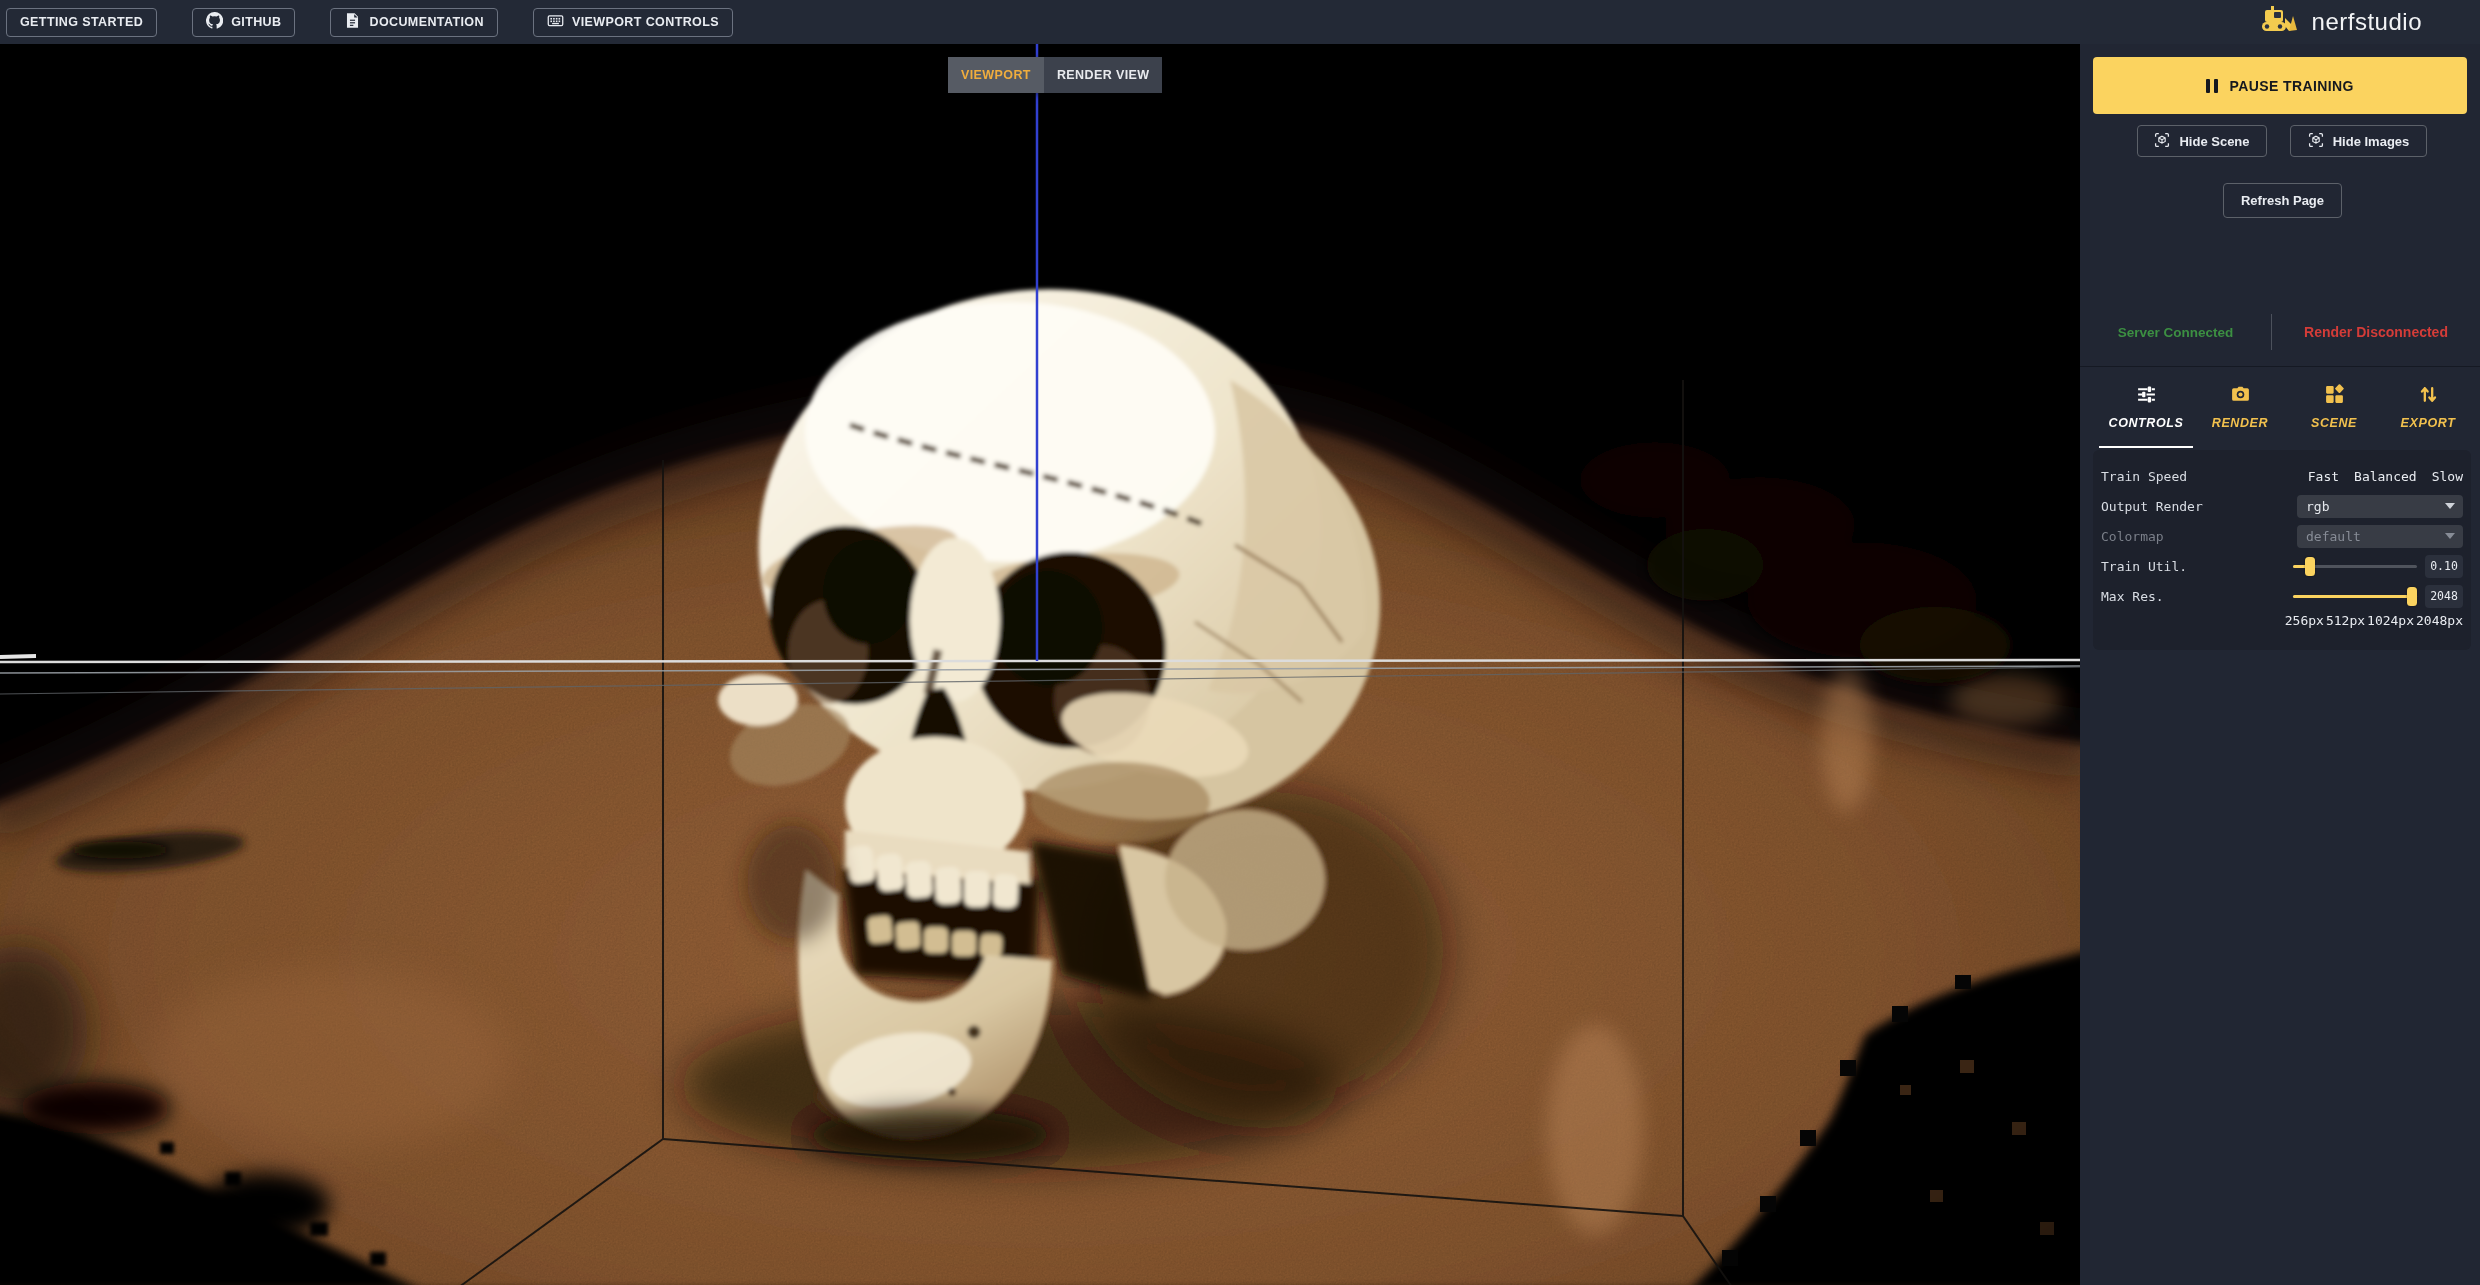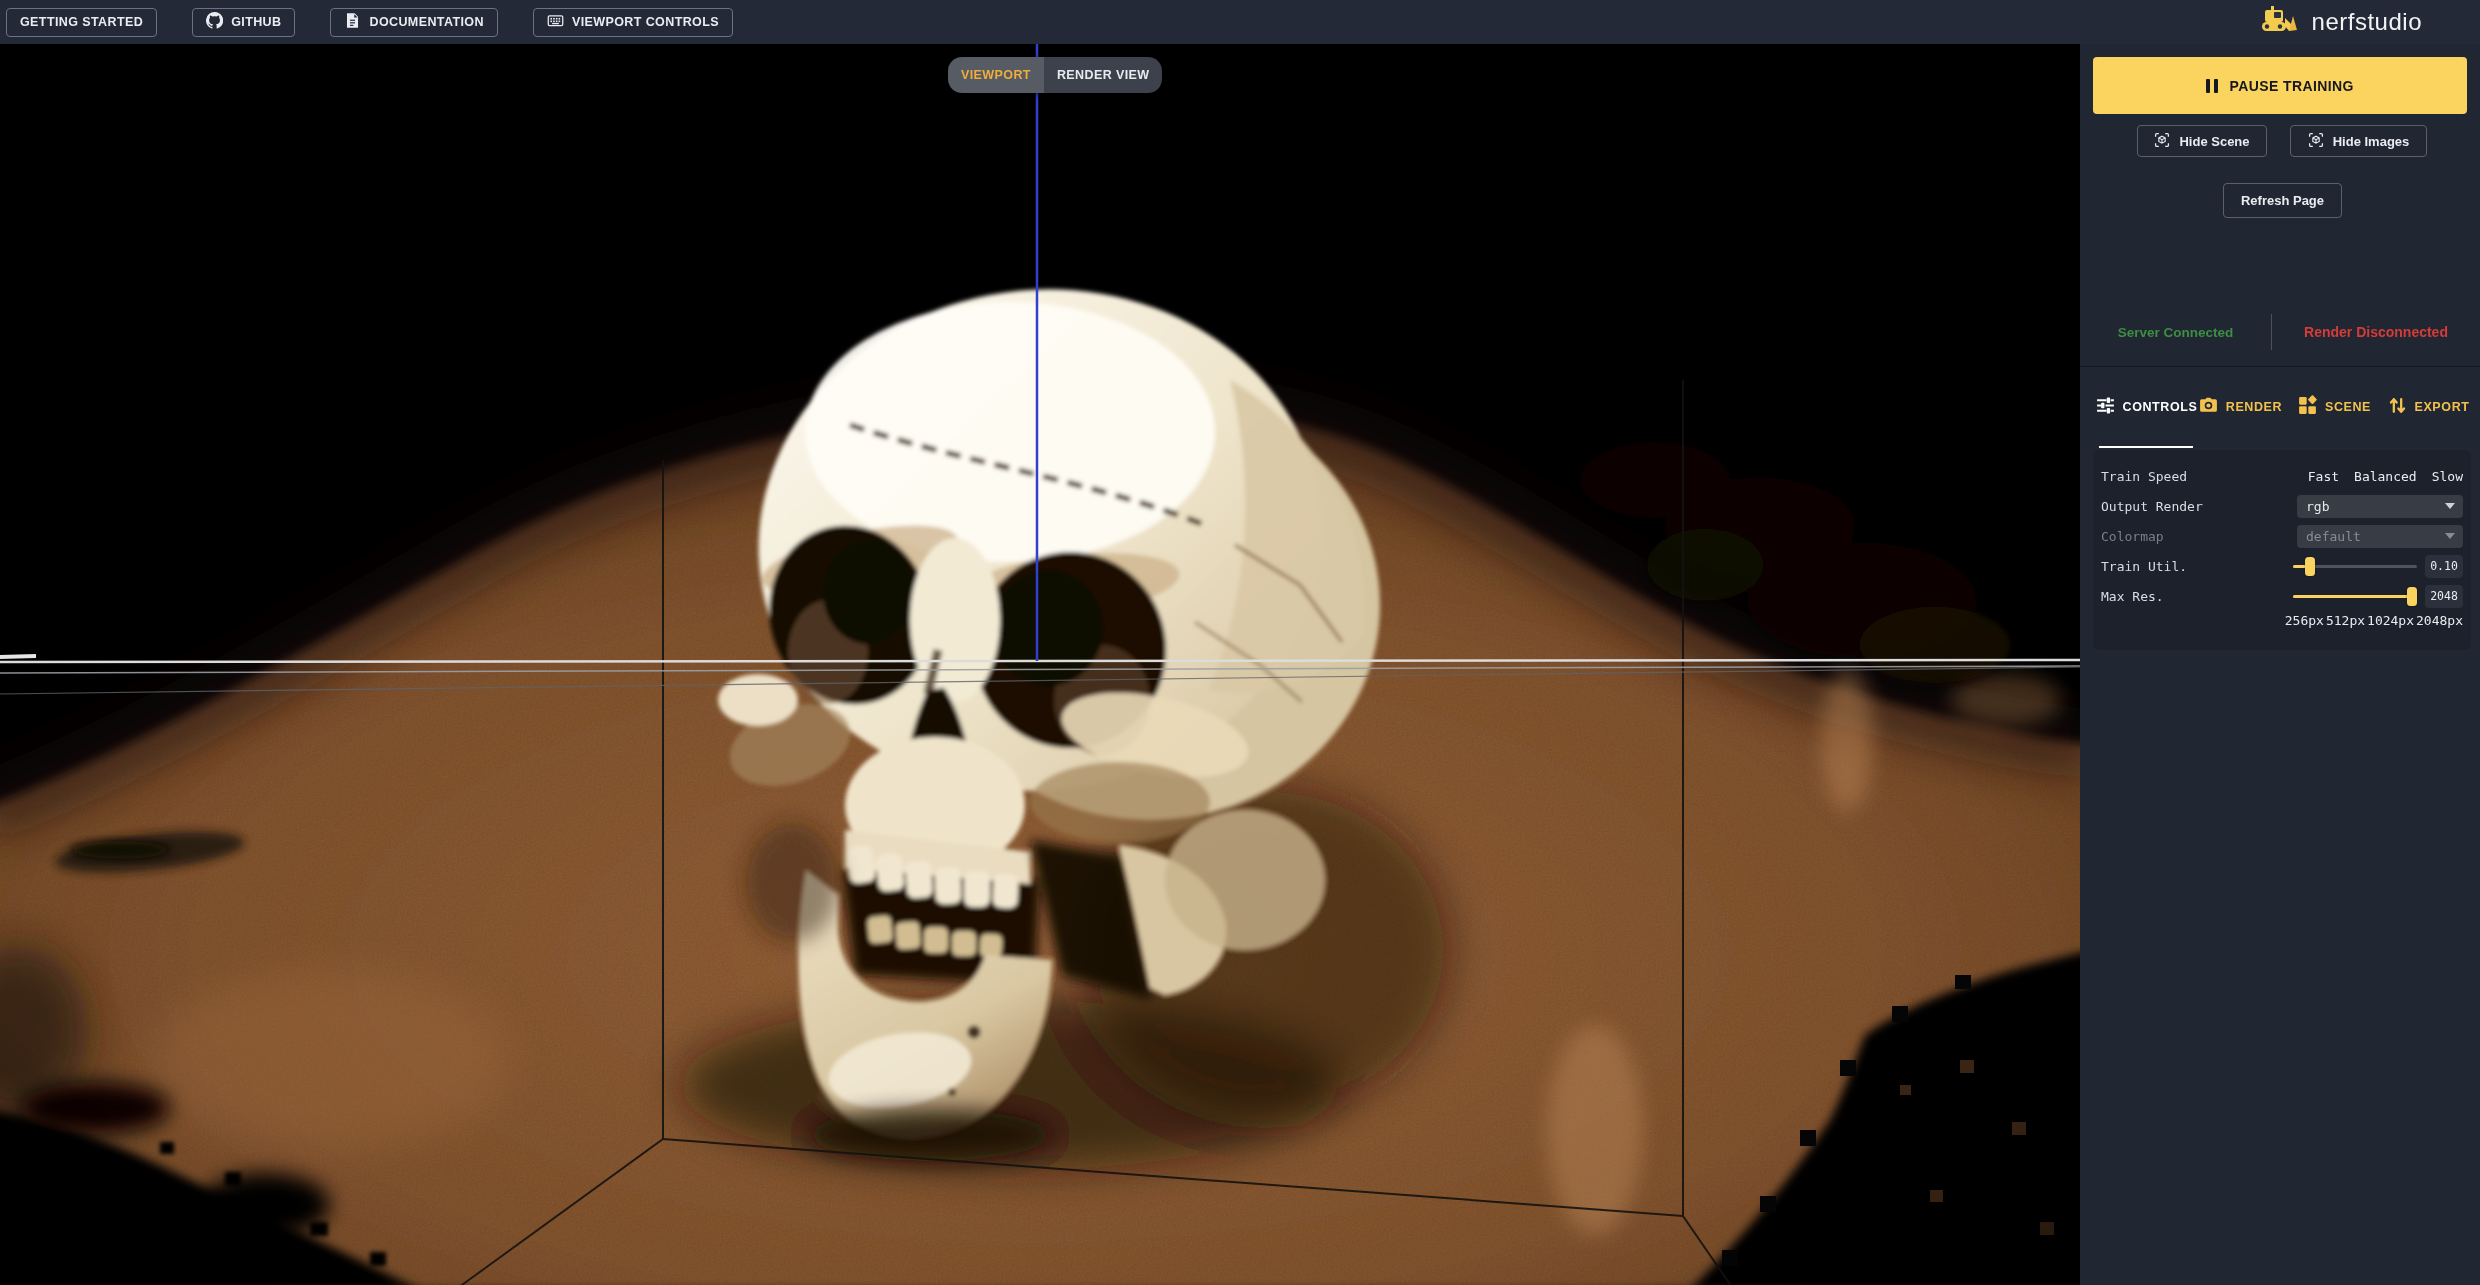--- a/index.html
+++ b/index.html
@@ -15,21 +15,21 @@
   .topbar{position:absolute;left:0;top:0;width:2480px;height:44px;background:var(--topbar);
     display:flex;align-items:center;z-index:30;}
   .tb-buttons{display:flex;gap:35px;margin-left:6px;}
   .tb-btn{display:flex;align-items:center;gap:8px;height:29px;padding:0 13px;border:1px solid #6b7280;
     border-radius:4px;color:var(--text);font-size:12.5px;font-weight:bold;letter-spacing:.4px;cursor:pointer;background:transparent;}
   .tb-btn svg{width:17px;height:17px;}
   .logo{position:absolute;right:58px;top:0;height:44px;display:flex;align-items:center;gap:7px;}
   .logo-text{color:#f2f3f5;font-size:24px;letter-spacing:.5px;font-weight:400;}
   .viewport{position:absolute;left:0;top:44px;width:2080px;height:1241px;background:#000;overflow:hidden;}
   .viewport svg.scene{display:block;width:2080px;height:1241px;}
-  .view-toggle{position:absolute;left:948px;top:13px;display:flex;border-radius:14px;overflow:hidden;
+  .view-toggle{position:absolute;left:948px;top:13px;display:flex;border-radius:0;overflow:hidden;
     box-shadow:0 2px 6px rgba(0,0,0,.5);z-index:5;}
   .vt-seg{height:36px;display:flex;align-items:center;padding:0 13px;font-size:12.5px;font-weight:bold;
     letter-spacing:.4px;cursor:pointer;}
   .vt-seg.active{background:#565b64;color:var(--amber);}
   .vt-seg.inactive{background:#3c414c;color:#e8eaee;}
   .sidebar{position:absolute;left:2080px;top:44px;width:400px;height:1241px;background:var(--sidebar);}
   .pause-btn{position:absolute;left:13px;top:13px;width:374px;height:57px;background:var(--yellow);
     border:none;border-radius:4px;display:flex;align-items:center;justify-content:center;gap:12px;
     font-size:14px;font-weight:bold;letter-spacing:.4px;color:#15181e;cursor:pointer;font-family:inherit;}
   .pause-icon{display:inline-flex;gap:3.5px;}
@@ -40,22 +40,22 @@
   .ol-btn svg{width:16px;height:16px;}
   .res-block{position:absolute;left:0;top:190px;width:400px;height:71px;background:var(--block);
     padding:12px 0 0 25px;color:var(--text);font-size:13.5px;line-height:24px;}
   .res-block b{font-weight:bold;}
   .status-row{position:absolute;left:0;top:266px;width:448px;height:44px;display:flex;align-items:center;}
   .status-server{position:absolute;left:0;width:191px;text-align:center;color:var(--green);font-weight:bold;font-size:13.5px;}
   .status-div{position:absolute;left:191px;top:4px;width:1px;height:36px;background:#4c515c;}
   .status-render{position:absolute;left:192px;width:208px;text-align:center;color:var(--red);font-weight:bold;font-size:14px;}
   .tabs-divider{position:absolute;left:0;top:322px;width:400px;height:1px;background:#151923;}
   .tabs{position:absolute;left:19px;top:330px;width:376px;height:66px;display:flex;}
-  .tab{width:94px;display:flex;flex-direction:row;align-items:center;justify-content:center;gap:7px;
-    cursor:pointer;color:var(--tab-amber);position:relative;}
+  .tab{width:94px;display:flex;flex-direction:column;align-items:center;justify-content:center;gap:7px;
+    cursor:pointer;color:var(--tab-amber);position:relative;font-style:italic;}
   .tab svg{width:21px;height:21px;}
   .tab .tab-label{font-size:12.5px;font-weight:bold;letter-spacing:.6px;}
   .tab.active{color:#ffffff;}
   .tab.active::after{content:"";position:absolute;left:0;bottom:-8px;width:100%;height:2.5px;background:#fff;}
   .cpanel{position:absolute;left:13px;top:406px;width:378px;height:200px;background:var(--panel);
     border-radius:6px;padding:11px 8px 0 8px;font-family:"DejaVu Sans Mono",monospace;}
   .crow{height:30px;display:flex;align-items:center;}
   .crow .clabel{flex:1;font-size:13px;color:#d9dde4;}
   .crow.disabled .clabel{color:var(--muted);}
   .speed-opts{display:flex;gap:15px;}

